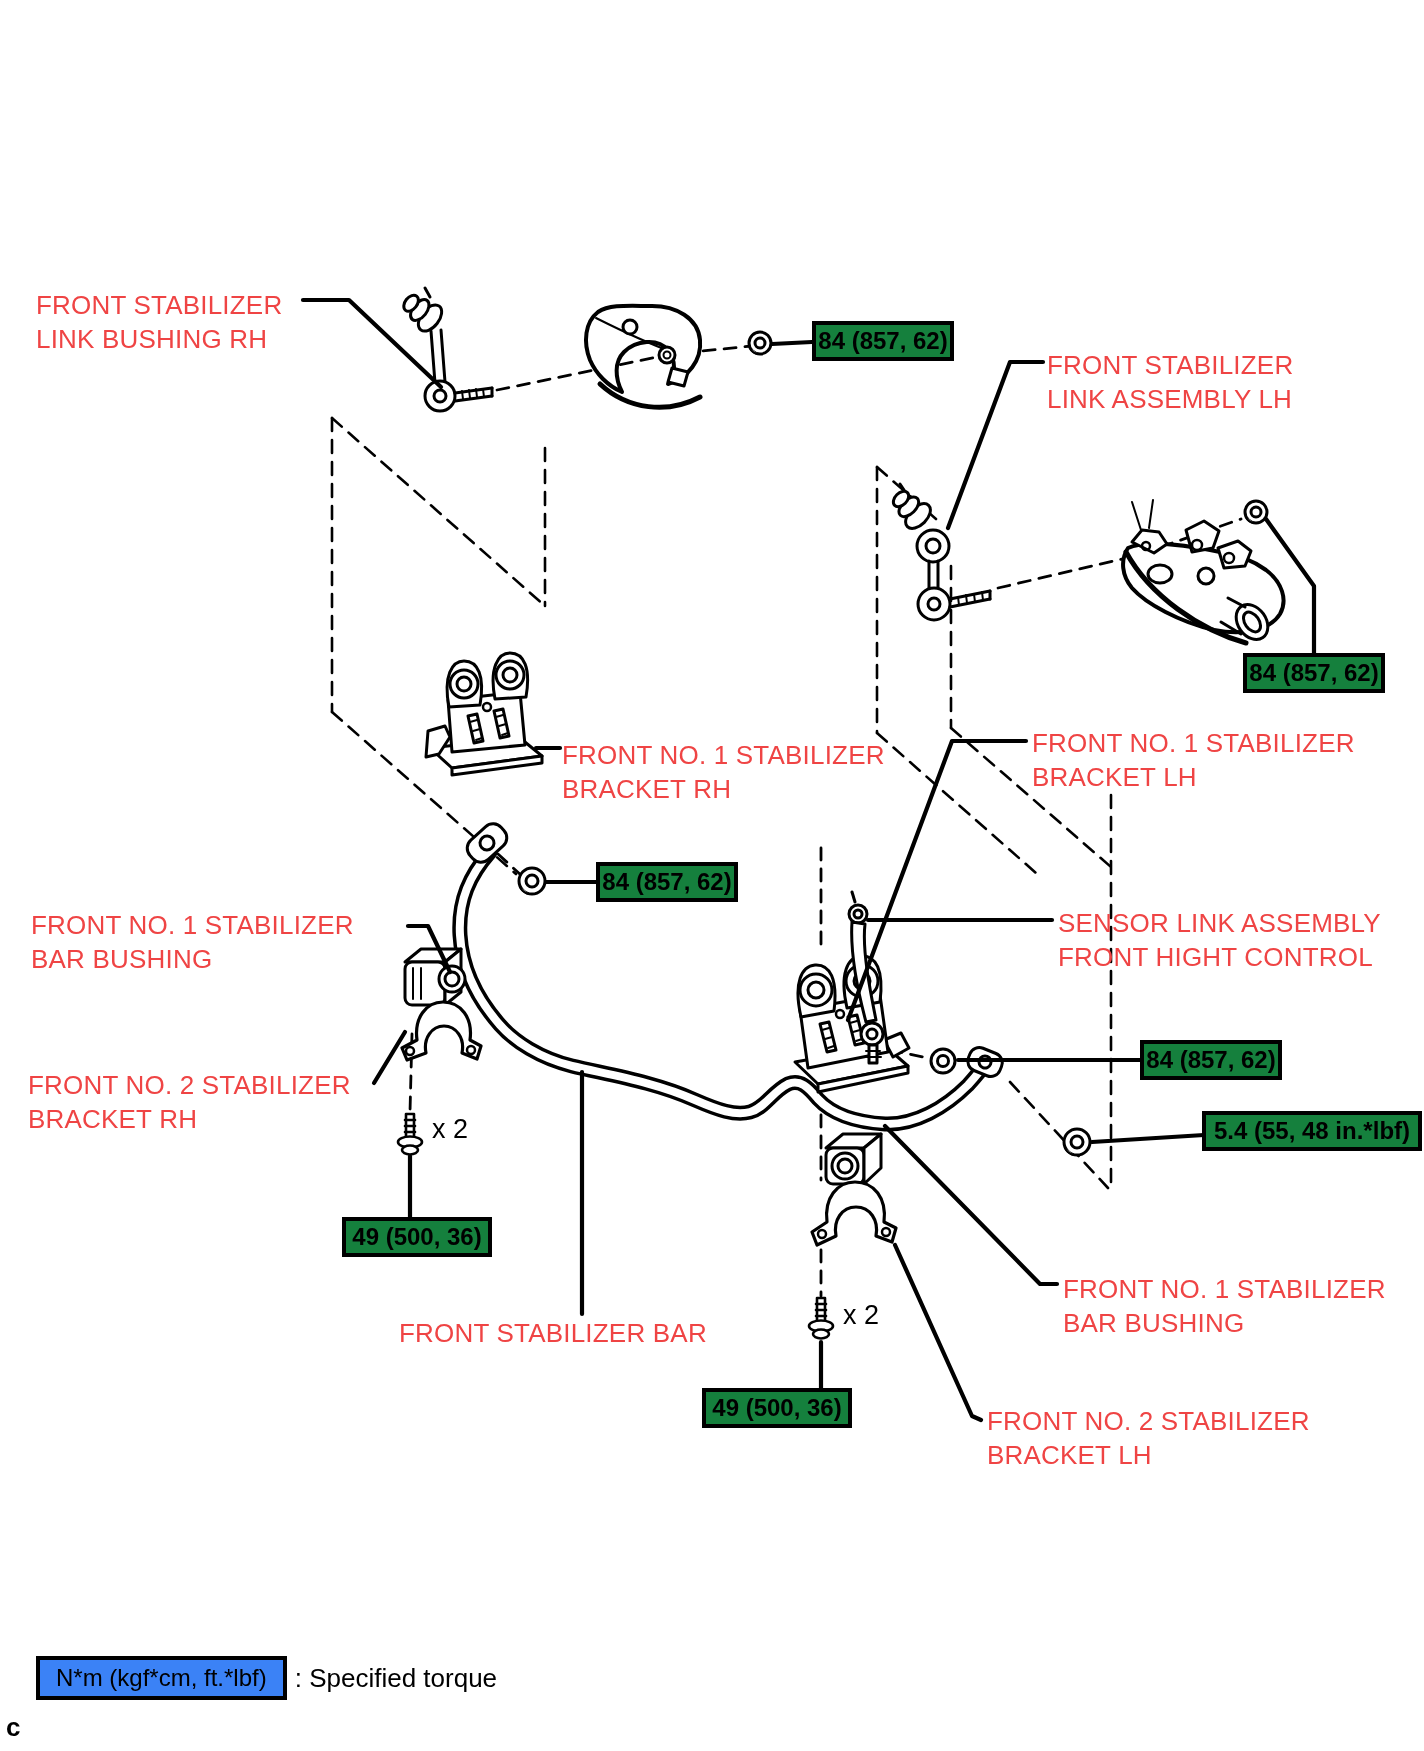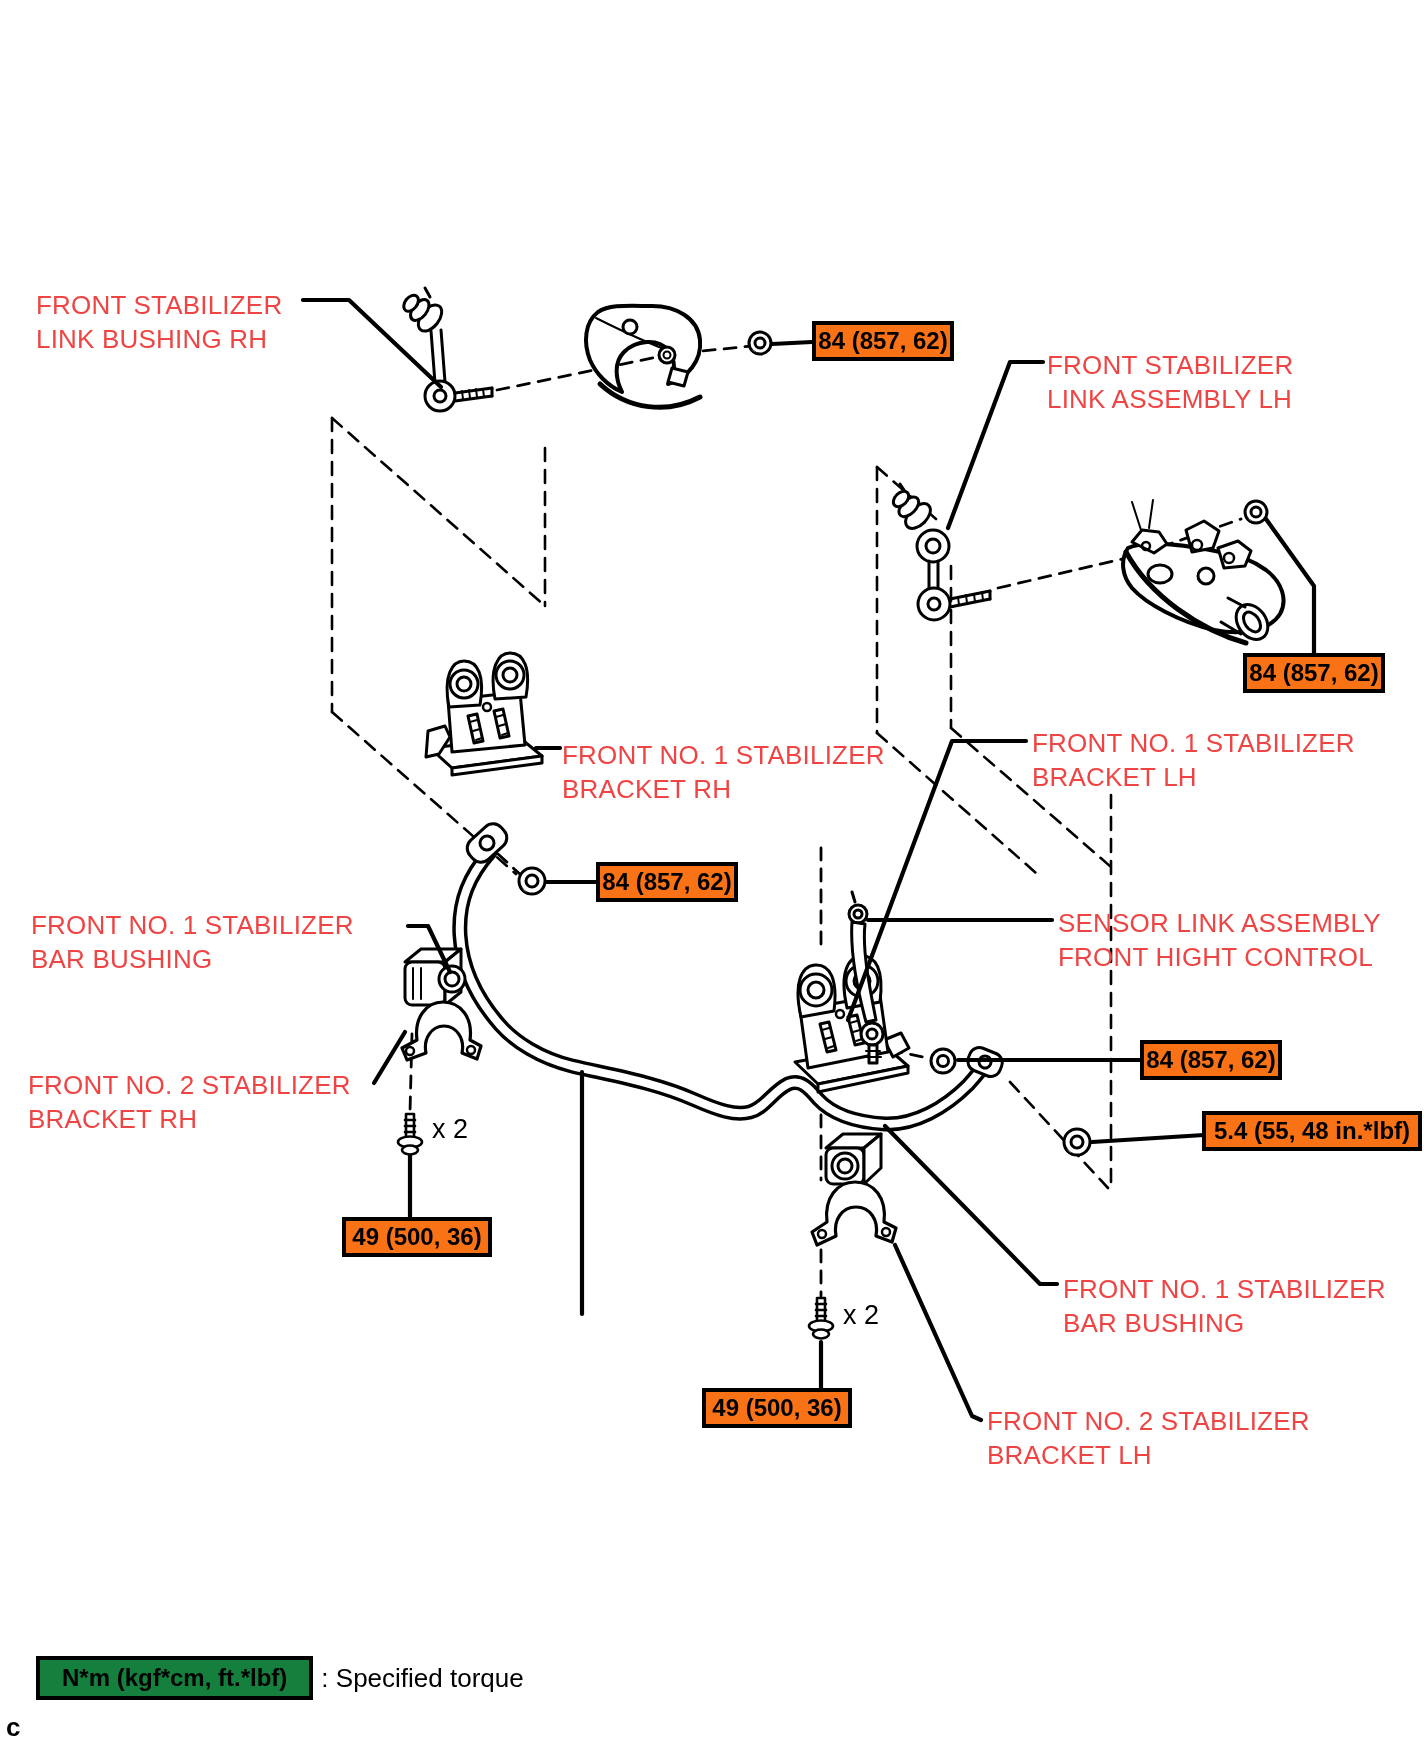--- a/index.html
+++ b/index.html
@@ -18,42 +18,41 @@
     font-size:26px;
     line-height:34px;
     letter-spacing:0.2px;
     white-space:nowrap;
     color:#ef4444;
   }
   .torque-box{
     position:absolute;
     box-sizing:border-box;
     border:4px solid #000;
-    background:#f97316;
+    background:#15803d;
     height:40px;
     display:flex;align-items:center;justify-content:center;
     font-size:24px;font-weight:bold;
     white-space:nowrap;
     letter-spacing:0px;
   }
   .qty-note{
     position:absolute;
     font-size:27px;
     white-space:nowrap;
   }
   .legend-row{position:absolute;left:36px;top:1656px;display:flex;align-items:center;}
   .legend-box{
     box-sizing:border-box;
     border:4px solid #000;
     height:44px;min-width:238px;
     display:flex;align-items:center;justify-content:center;
     font-size:24px;
-    padding:0 22px;
-    background:#15803d;
-    font-weight:bold;
+    padding:0 16px;
+    background:#3b82f6;
   }
   .legend-desc{font-size:26px;margin-left:8px;white-space:nowrap;text-align:center;}
   .footnote{position:absolute;left:6px;top:1712px;font-size:26px;font-weight:bold;}
 </style>
 </head>
 <body>
 
 <div class="stage">
 
 <svg class="art" width="1424" height="1751" viewBox="0 0 1424 1751" fill="none" stroke="#000" stroke-linecap="round" stroke-linejoin="round">
@@ -363,20 +362,23 @@
 <div class="part-label" style="left:1058px;top:906px;">
   <div>SENSOR LINK ASSEMBLY</div>
   <div>FRONT HIGHT CONTROL</div>
 </div>
 
 <div class="part-label" style="left:28px;top:1068px;">
   <div>FRONT NO. 2 STABILIZER</div>
   <div>BRACKET RH</div>
 </div>
 
+<div class="part-label" style="left:399px;top:1316px;">
+  <div>FRONT STABILIZER BAR</div>
+</div>
 
 <div class="part-label" style="left:1063px;top:1272px;">
   <div>FRONT NO. 1 STABILIZER</div>
   <div>BAR BUSHING</div>
 </div>
 
 <div class="part-label" style="left:987px;top:1404px;">
   <div>FRONT NO. 2 STABILIZER</div>
   <div>BRACKET LH</div>
 </div>

